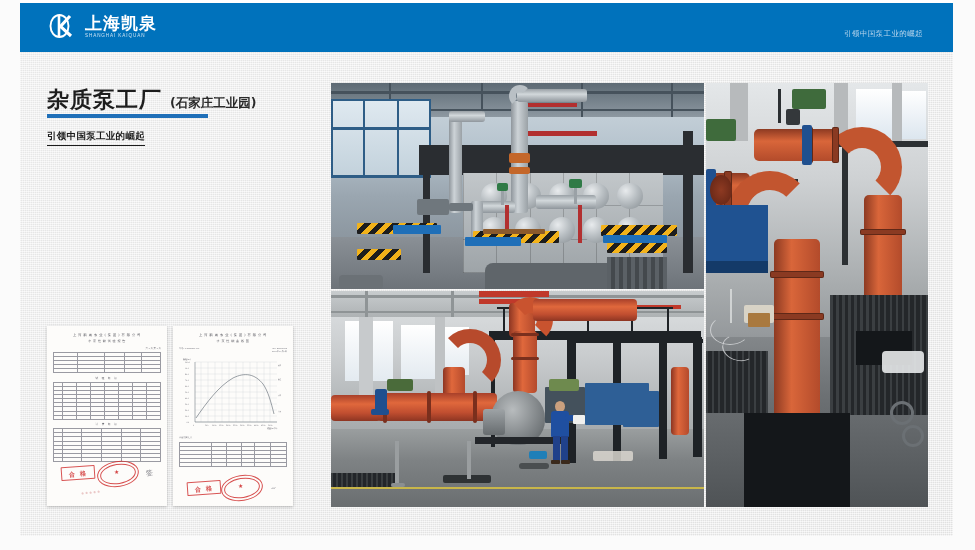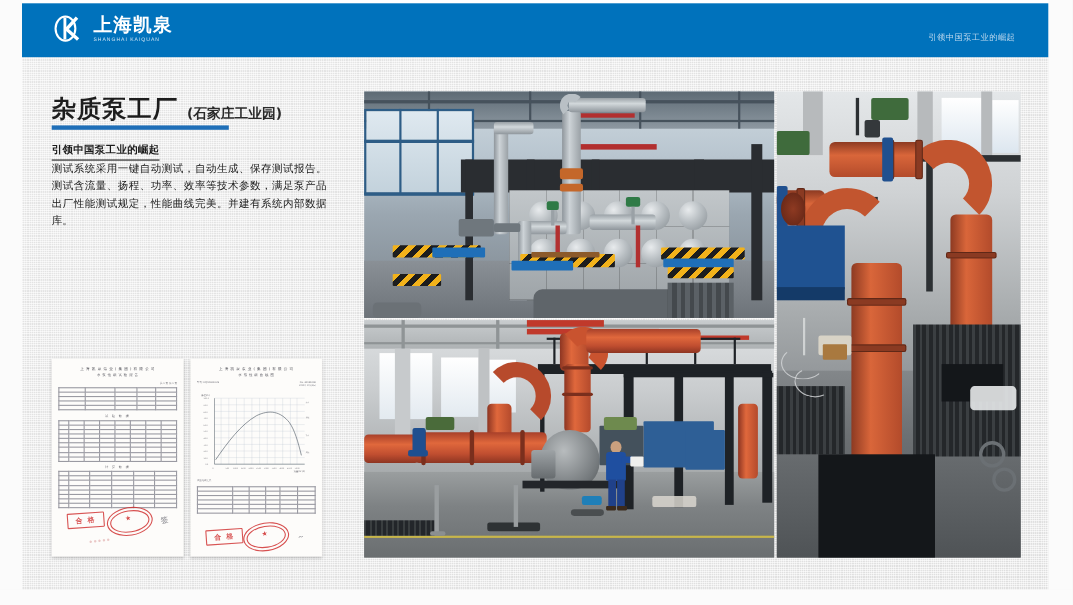--- a/index.html
+++ b/index.html
@@ -376,21 +376,20 @@
       <div>
         <div id="logo-cn">上海凯泉</div>
         <div id="logo-en">SHANGHAI KAIQUAN</div>
       </div>
     </div>
     <div id="tagline">引领中国泵工业的崛起</div>
   </div>
   <div id="title-rule"></div>
 
   <div id="sub-head">引领中国泵工业的崛起</div>
-  <div id="body-copy">测试系统采用一键自动测试，自动生成、保存测试报告。测试含流量、扬程、功率、效率等技术参数，满足泵产品出厂性能测试规定，性能曲线完美。并建有系统内部数据库。</div>
 
   <div class="doc" id="doc-1">
     <div class="doc-inner">
       <div class="doc-title">上 海 凯 泉 泵 业 ( 集 团 ) 有 限 公 司</div>
       <div class="doc-title2">水 泵 性 能 试 验 报 告</div>
       <div class="doc-meta">共 1 页 第 1 页</div>
 
       <table class="tbl">
         <tbody>
             <tr>

